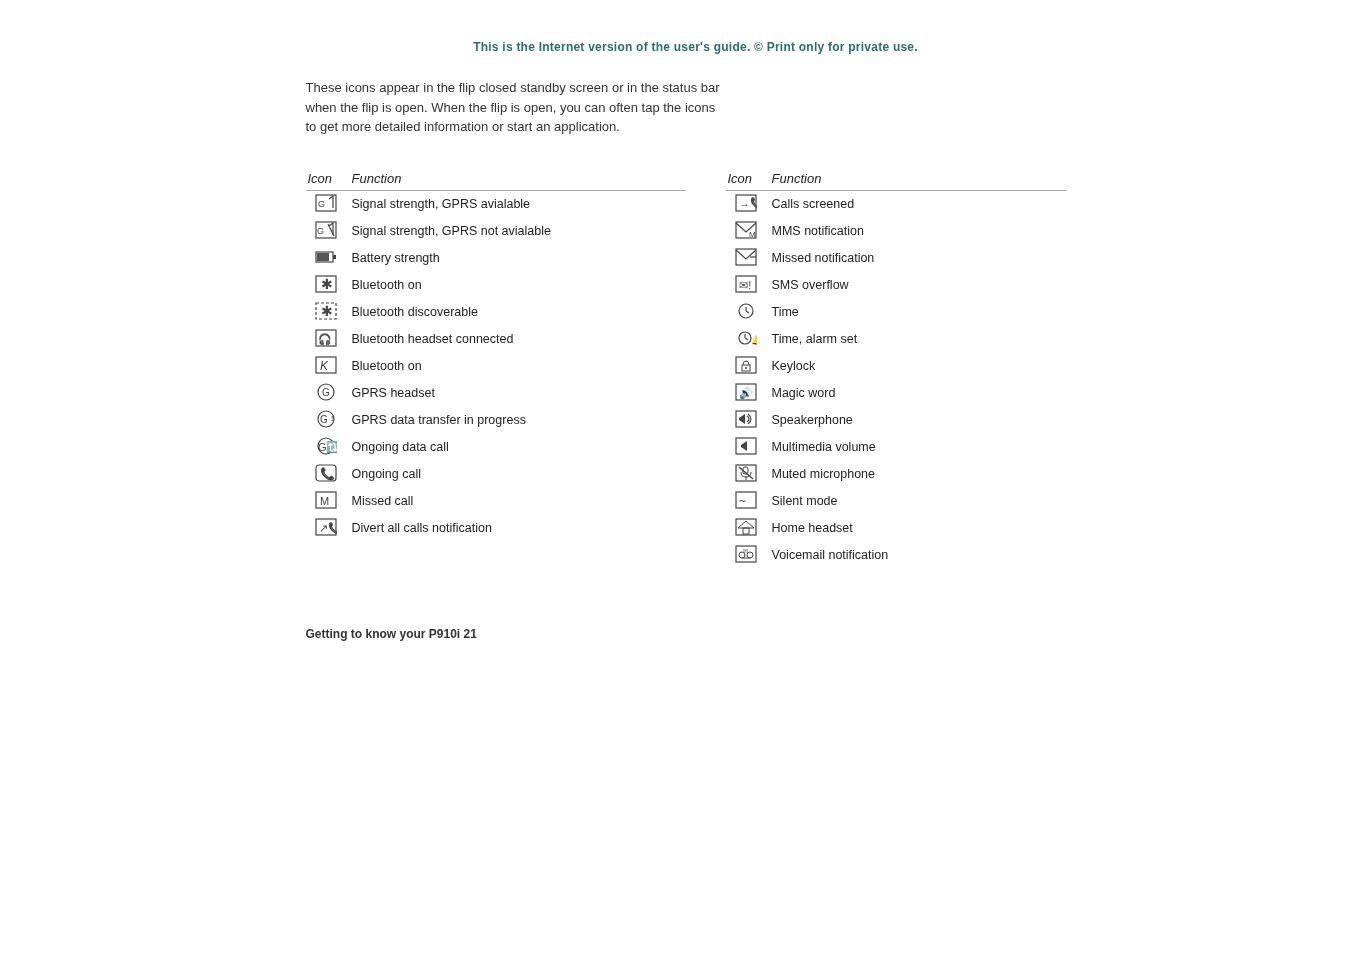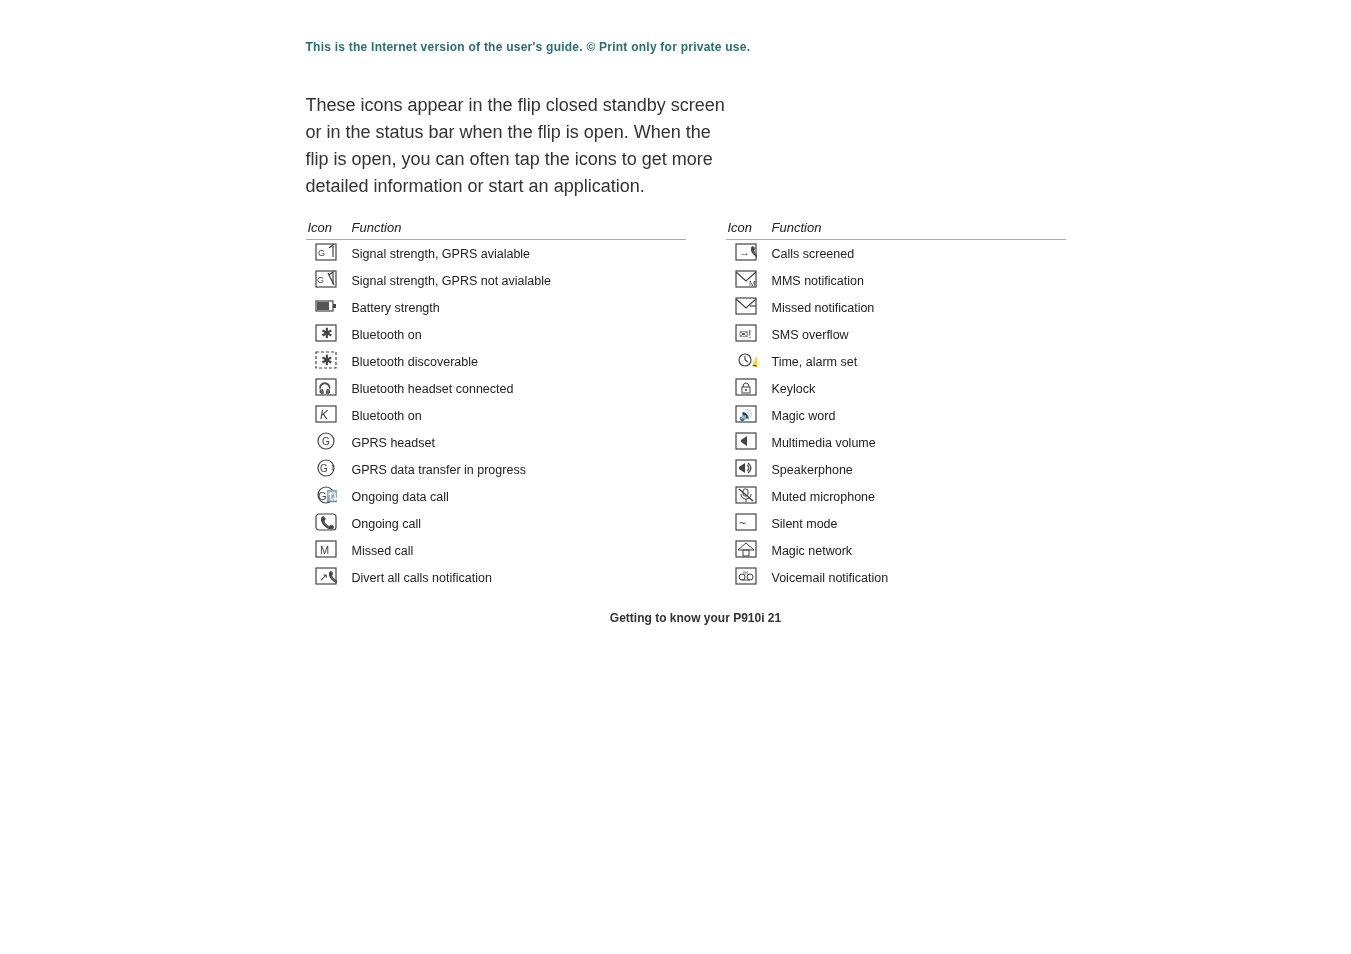--- a/index.html
+++ b/index.html
@@ -11,37 +11,38 @@
       width: 1351px;
       min-height: 954px;
       padding: 0;
     }
     .page-wrapper {
       max-width: 900px;
       margin: 0 auto;
       padding: 40px 40px 60px 80px;
     }
     .watermark {
+      text-align: center;
       font-size: 12px;
       font-weight: bold;
       color: #2a6e6e;
       letter-spacing: 0.02em;
-      margin-bottom: 32px;
+      margin-bottom: 18px;
       padding-bottom: 6px;
     }
     .main-title {
       font-size: 22px;
       font-weight: bold;
       color: #111;
       margin-bottom: 10px;
     }
     .intro-text {
-      font-size: 18px;
+      font-size: 13px;
       color: #333;
-      margin-bottom: 18px;
+      margin-bottom: 32px;
       line-height: 1.5;
       max-width: 420px;
     }
     .two-col {
       display: flex;
       gap: 40px;
       align-items: flex-start;
     }
     .left-col {
       flex: 0 0 380px;
@@ -68,22 +69,22 @@
       padding: 3px 6px 3px 2px;
       vertical-align: middle;
       font-size: 12.5px;
       color: #222;
     }
     .icon-table tbody tr td.icon-cell {
       width: 44px;
       text-align: center;
     }
     .footer-text {
-      margin-top: 20px;
-      text-align: center;
+      margin-top: 58px;
+      text-align: left;
       font-size: 12px;
       font-weight: bold;
       color: #333;
     }
   </style>
 </head>
 <body>
 
 <div class="page-wrapper">
   <div class="watermark">This is the Internet version of the user's guide. © Print only for private use.</div>
@@ -235,20 +236,28 @@
             </tr>
             <tr>
               <td class="icon-cell"><svg width="22" height="18" viewBox="0 0 22 18">
                   <rect x="1" y="1" width="20" height="16" fill="none" stroke="#444" stroke-width="1.2"></rect>
                   <text x="4" y="14" font-size="11" fill="#444">✉!</text>
                 </svg></td>
               <td>SMS overflow</td>
             </tr>
             <tr>
               <td class="icon-cell"><svg width="22" height="18" viewBox="0 0 22 18">
+                  <circle cx="11" cy="9" r="7" fill="none" stroke="#444" stroke-width="1.2"></circle>
+                  <line x1="11" y1="5" x2="11" y2="9" stroke="#444" stroke-width="1.2"></line>
+                  <line x1="11" y1="9" x2="14" y2="11" stroke="#444" stroke-width="1.2"></line>
+                </svg></td>
+              <td>Time</td>
+            </tr>
+            <tr>
+              <td class="icon-cell"><svg width="22" height="18" viewBox="0 0 22 18">
                   <circle cx="10" cy="9" r="6" fill="none" stroke="#444" stroke-width="1.2"></circle>
                   <line x1="10" y1="5" x2="10" y2="9" stroke="#444" stroke-width="1.2"></line>
                   <line x1="10" y1="9" x2="13" y2="11" stroke="#444" stroke-width="1.2"></line>
                   <text x="16" y="14" font-size="9" fill="#444">🔔</text>
                 </svg></td>
               <td>Time, alarm set</td>
             </tr>
             <tr>
               <td class="icon-cell"><svg width="22" height="18" viewBox="0 0 22 18">
                   <rect x="1" y="1" width="20" height="16" fill="none" stroke="#444" stroke-width="1.2"></rect>
@@ -261,32 +270,32 @@
             <tr>
               <td class="icon-cell"><svg width="22" height="18" viewBox="0 0 22 18">
                   <rect x="1" y="1" width="20" height="16" fill="none" stroke="#444" stroke-width="1.2"></rect>
                   <text x="4" y="14" font-size="11" fill="#444">🔊</text>
                 </svg></td>
               <td>Magic word</td>
             </tr>
             <tr>
               <td class="icon-cell"><svg width="22" height="18" viewBox="0 0 22 18">
                   <rect x="1" y="1" width="20" height="16" fill="none" stroke="#444" stroke-width="1.2"></rect>
-                  <polygon points="12,4 6,8 6,10 12,14" fill="#444"></polygon>
-                </svg></td>
-              <td>Multimedia volume</td>
-            </tr>
-            <tr>
-              <td class="icon-cell"><svg width="22" height="18" viewBox="0 0 22 18">
-                  <rect x="1" y="1" width="20" height="16" fill="none" stroke="#444" stroke-width="1.2"></rect>
                   <polygon points="10,4 4,8 4,10 10,14" fill="#444"></polygon>
                   <path d="M12 6 Q16 9 12 12" fill="none" stroke="#444" stroke-width="1.2"></path>
                   <path d="M13 4 Q19 9 13 14" fill="none" stroke="#444" stroke-width="1.2"></path>
                 </svg></td>
               <td>Speakerphone</td>
+            </tr>
+            <tr>
+              <td class="icon-cell"><svg width="22" height="18" viewBox="0 0 22 18">
+                  <rect x="1" y="1" width="20" height="16" fill="none" stroke="#444" stroke-width="1.2"></rect>
+                  <polygon points="12,4 6,8 6,10 12,14" fill="#444"></polygon>
+                </svg></td>
+              <td>Multimedia volume</td>
             </tr>
             <tr>
               <td class="icon-cell"><svg width="22" height="18" viewBox="0 0 22 18">
                   <rect x="1" y="1" width="20" height="16" fill="none" stroke="#444" stroke-width="1.2"></rect>
                   <rect x="8" y="3" width="5" height="7" rx="2" fill="none" stroke="#444" stroke-width="1"></rect>
                   <path d="M6 8 Q6 13 11 13 Q16 13 16 8" fill="none" stroke="#444" stroke-width="1"></path>
                   <line x1="11" y1="13" x2="11" y2="16" stroke="#444" stroke-width="1"></line>
                   <line x1="4" y1="3" x2="18" y2="15" stroke="#444" stroke-width="1.5"></line>
                 </svg></td>
               <td>Muted microphone</td>
@@ -297,21 +306,21 @@
                   <text x="4" y="14" font-size="12" fill="#444">~</text>
                 </svg></td>
               <td>Silent mode</td>
             </tr>
             <tr>
               <td class="icon-cell"><svg width="22" height="18" viewBox="0 0 22 18">
                   <rect x="1" y="1" width="20" height="16" fill="none" stroke="#444" stroke-width="1.2"></rect>
                   <polygon points="11,3 3,10 19,10" fill="none" stroke="#444" stroke-width="1"></polygon>
                   <rect x="8" y="10" width="6" height="6" fill="none" stroke="#444" stroke-width="1"></rect>
                 </svg></td>
-              <td>Magic network</td>
+              <td>Home headset</td>
             </tr>
             <tr>
               <td class="icon-cell"><svg width="22" height="18" viewBox="0 0 22 18">
                   <rect x="1" y="1" width="20" height="16" fill="none" stroke="#444" stroke-width="1.2"></rect>
                   <circle cx="7" cy="10" r="3" fill="none" stroke="#444" stroke-width="1"></circle>
                   <circle cx="15" cy="10" r="3" fill="none" stroke="#444" stroke-width="1"></circle>
                   <line x1="7" y1="13" x2="15" y2="13" stroke="#444" stroke-width="1"></line>
                   <text x="8" y="8" font-size="6" fill="#444">✉</text>
                 </svg></td>
               <td>Voicemail notification</td>

